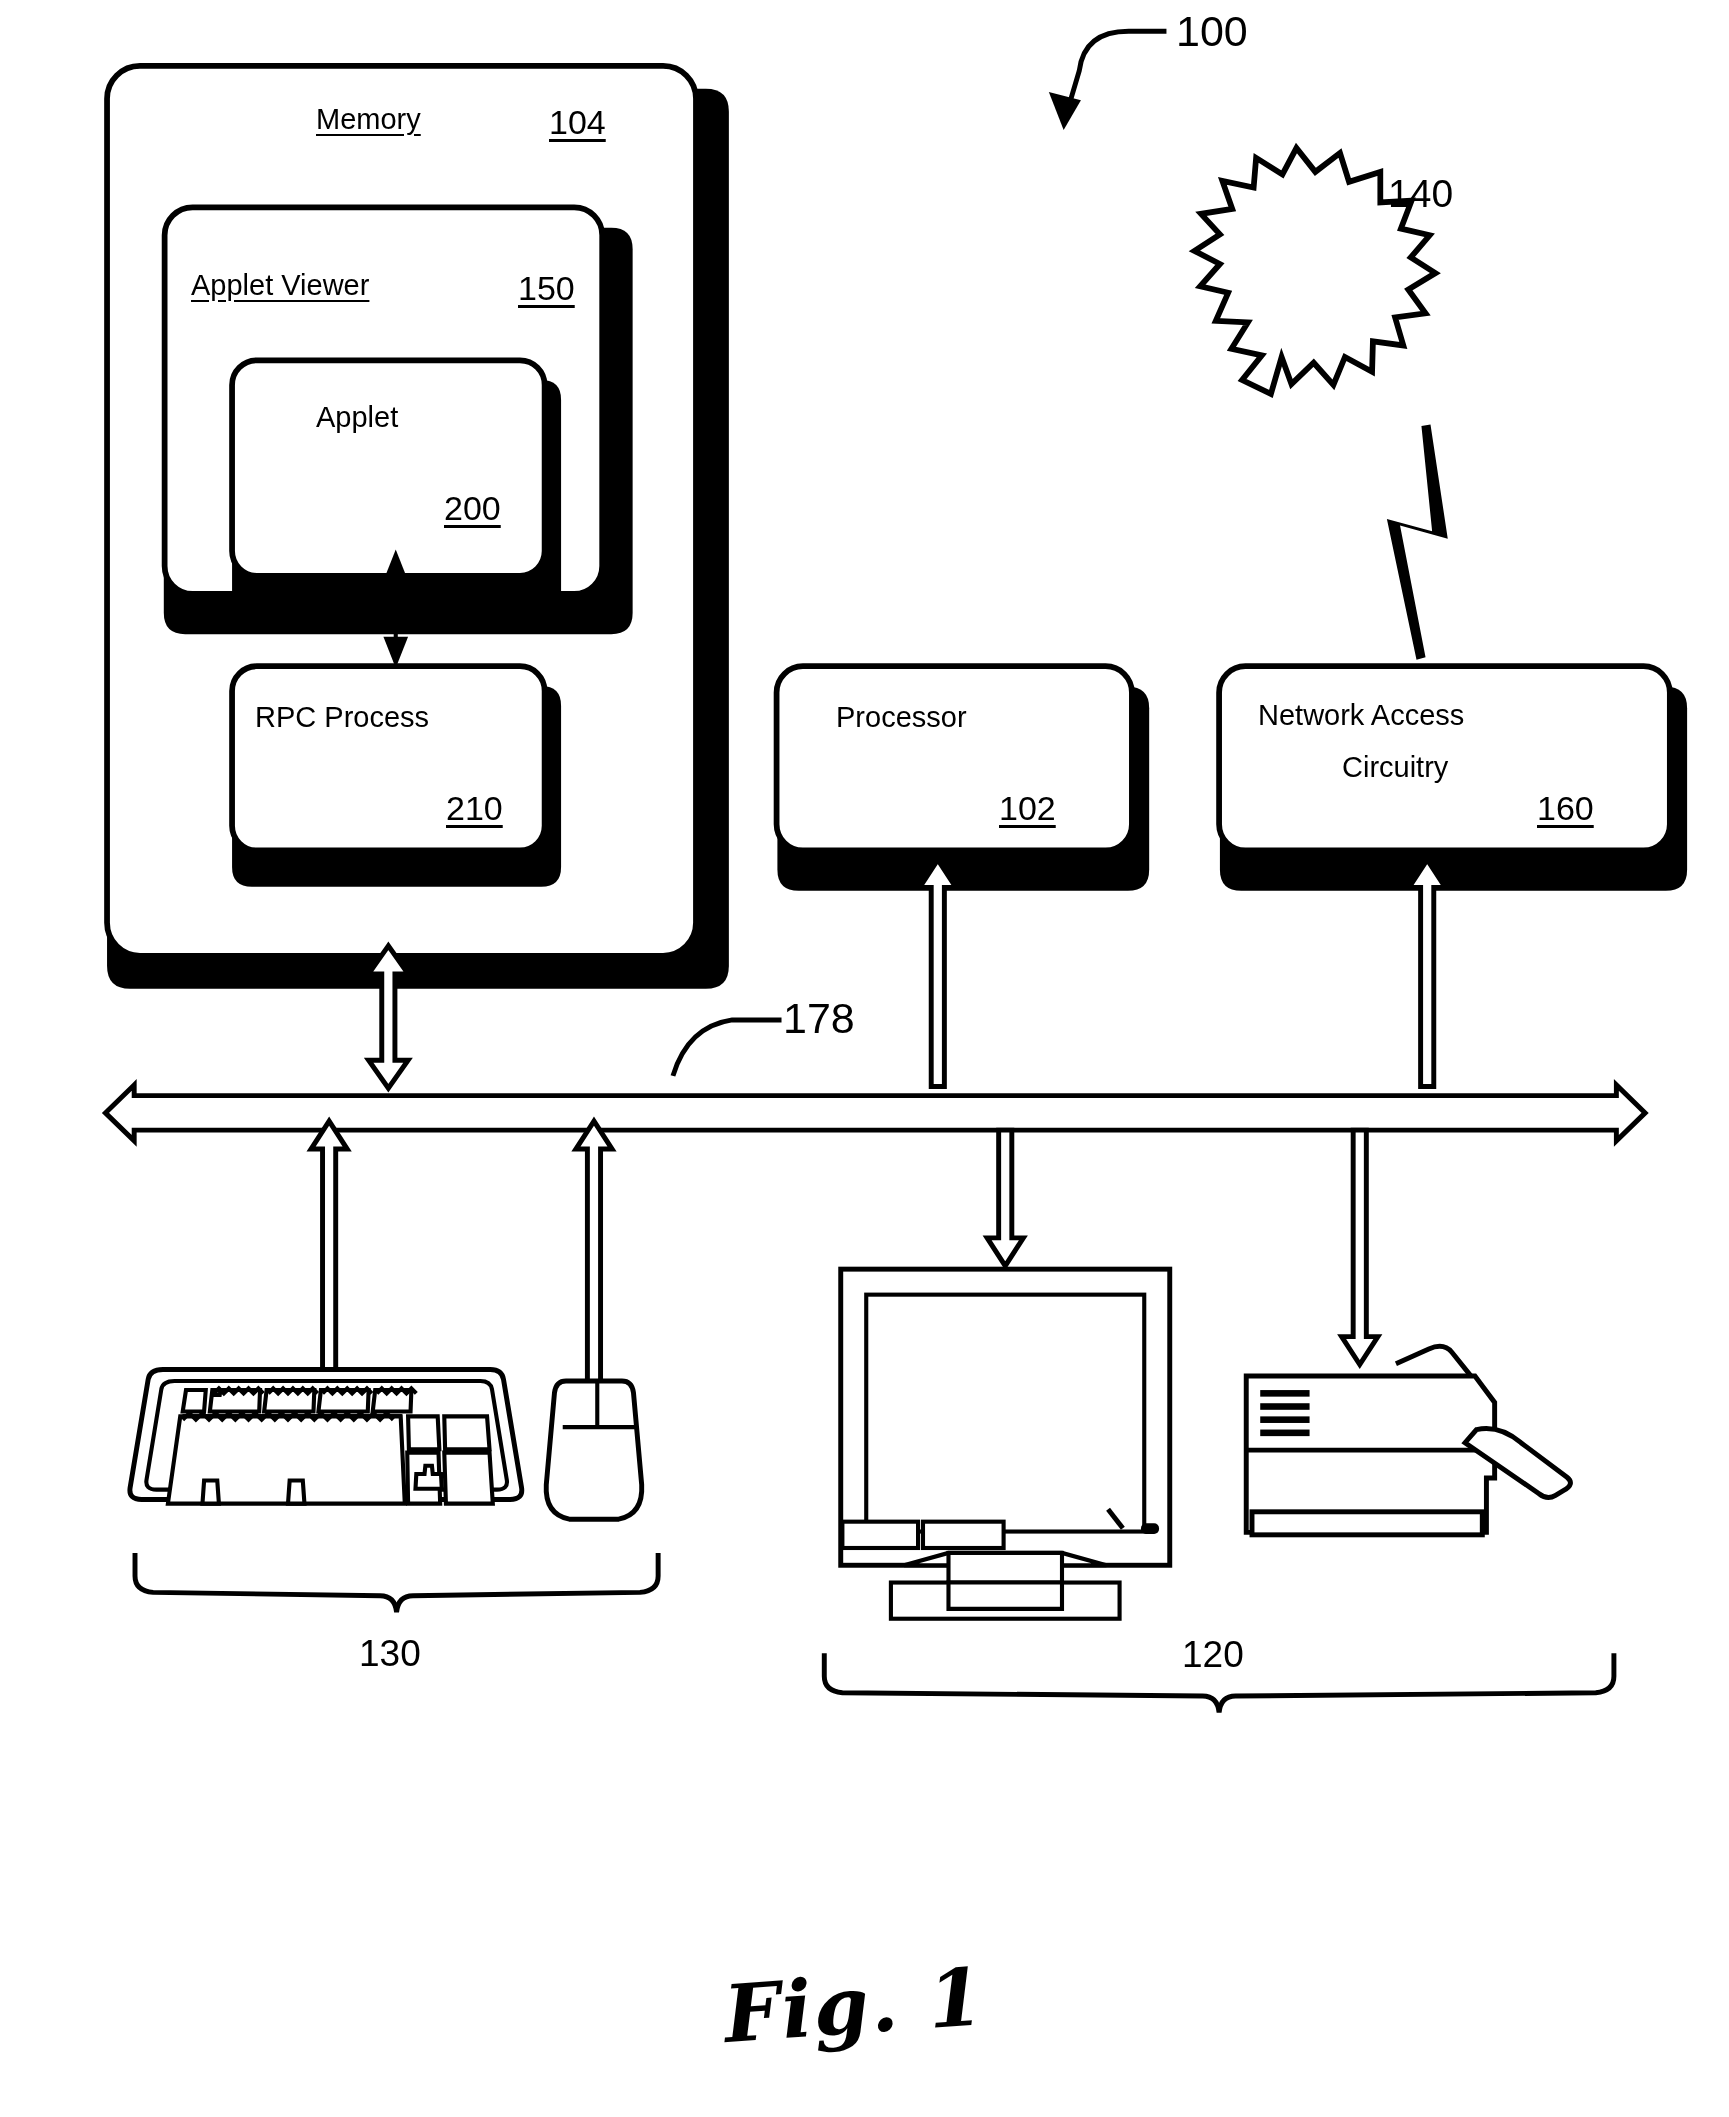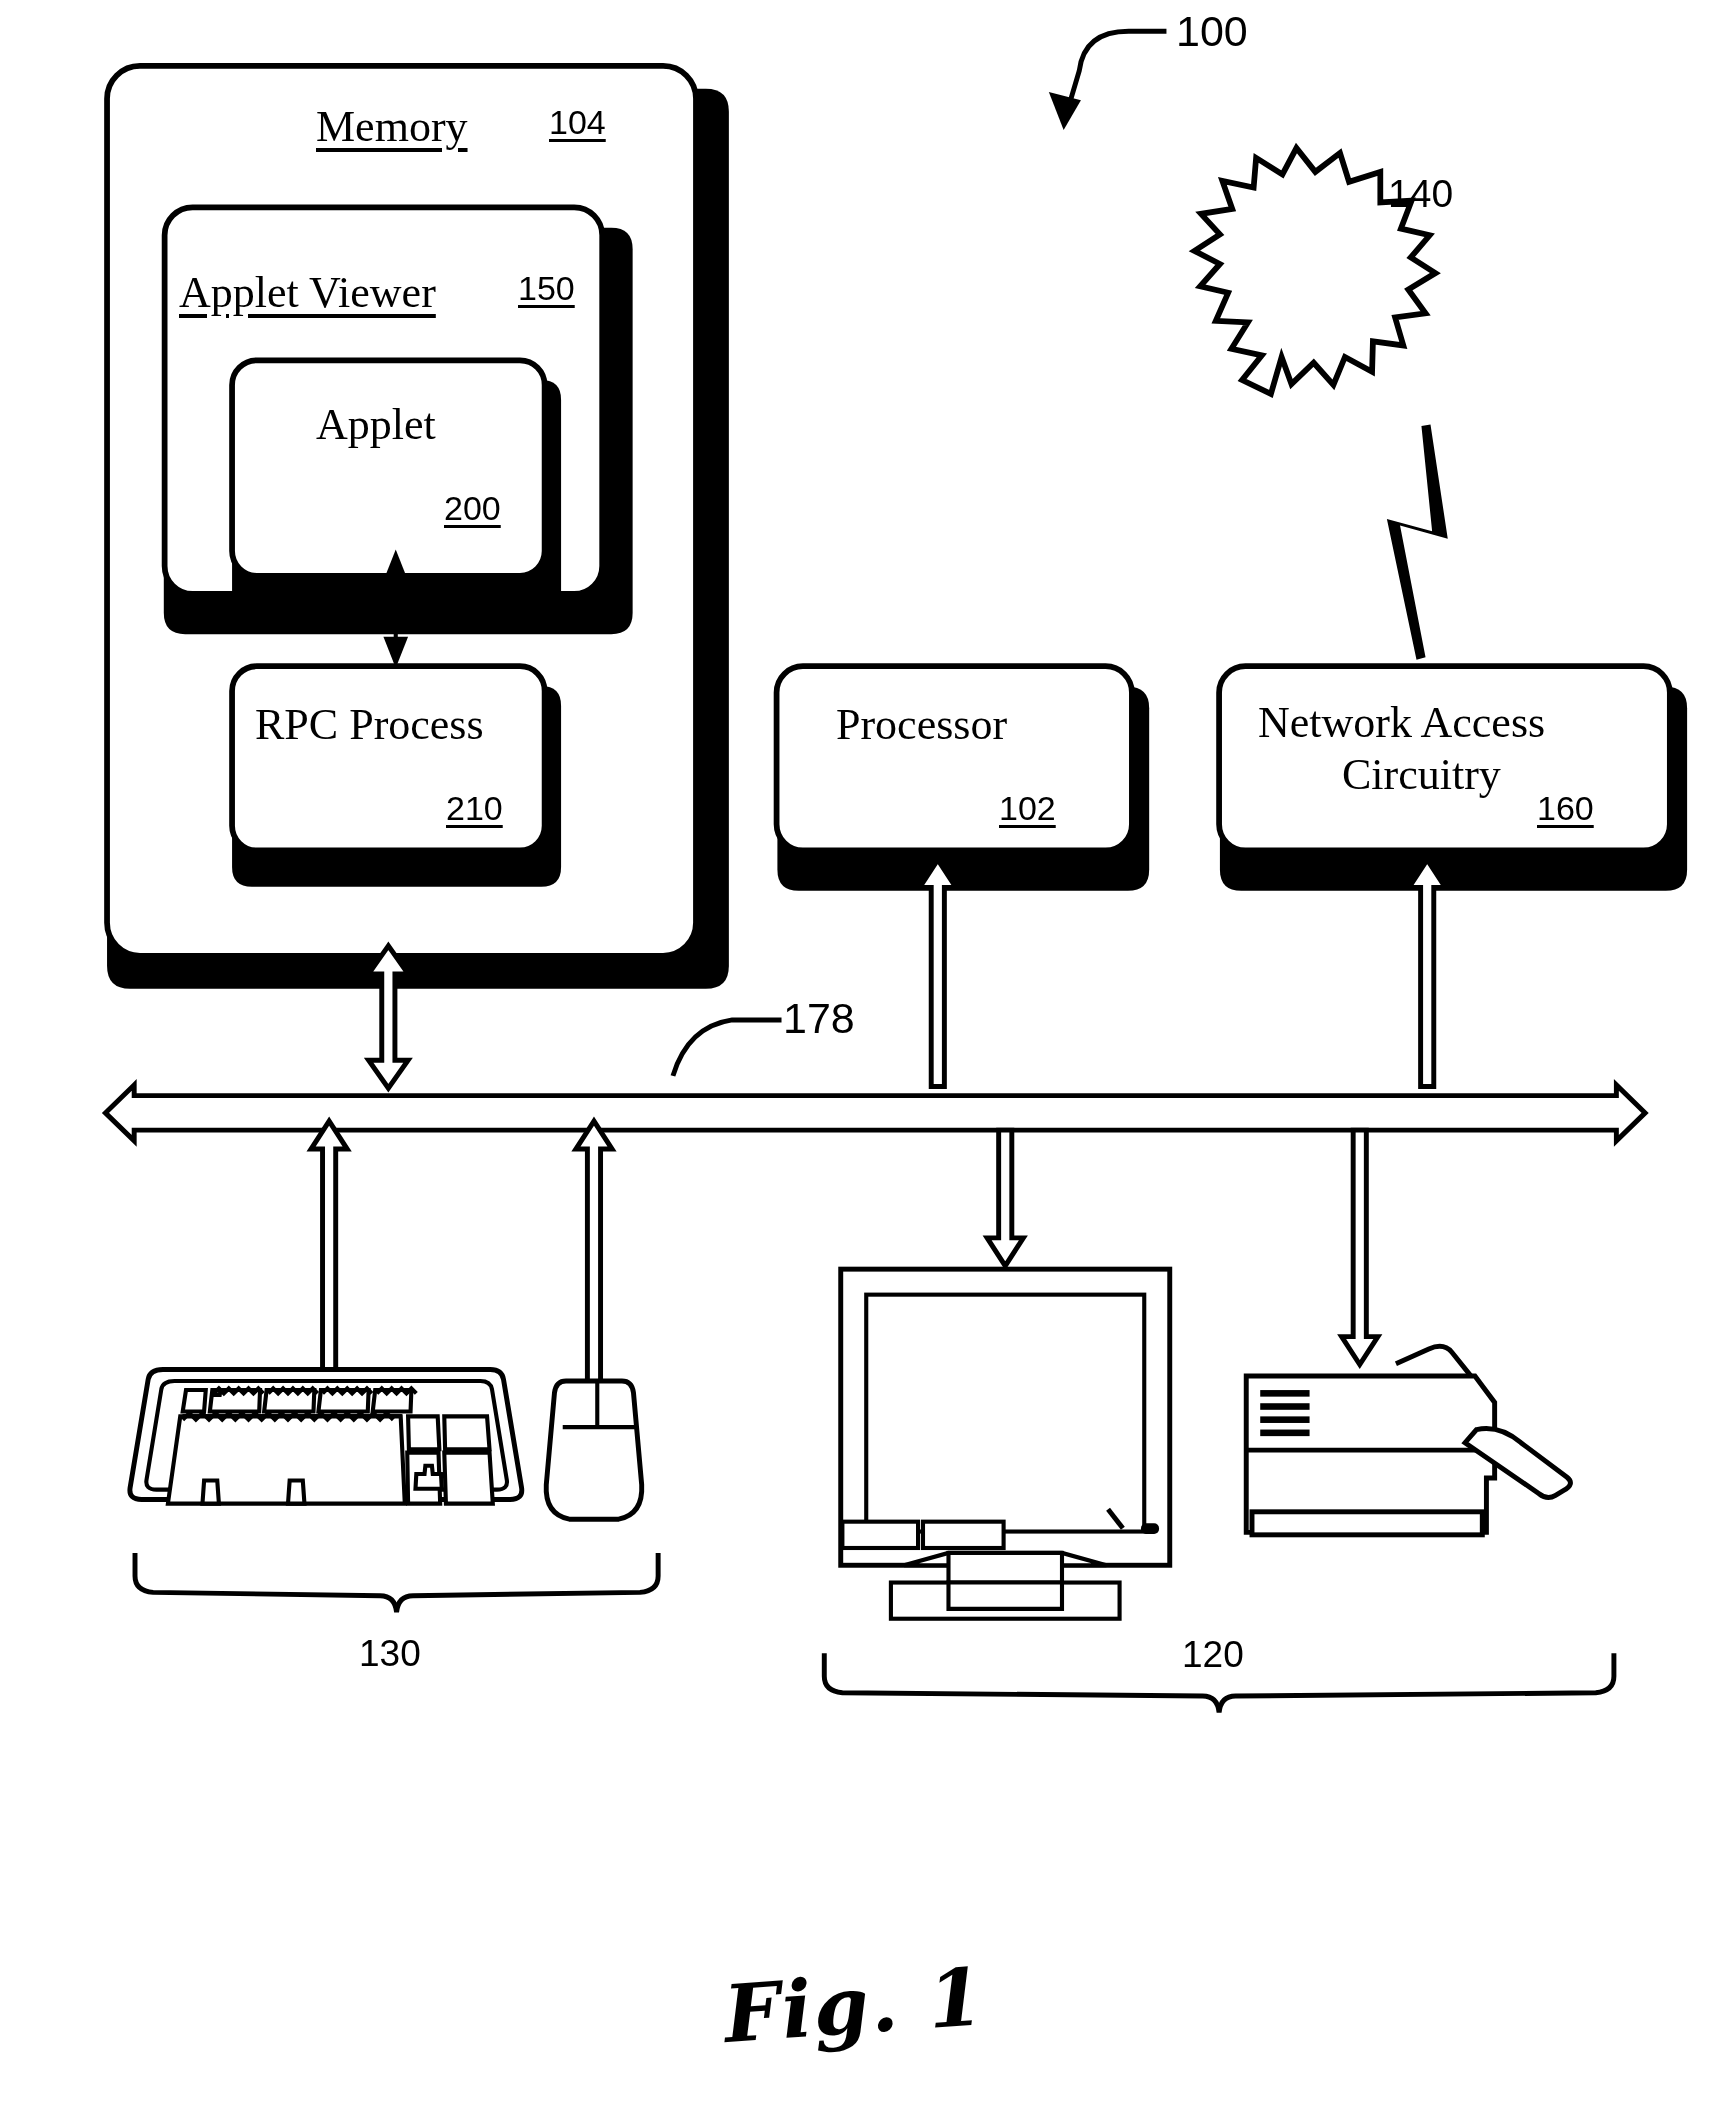--- a/index.html
+++ b/index.html
@@ -28,21 +28,21 @@
   }
   
   .lbl {
     position: absolute;
     white-space: nowrap;
     font-family: "Liberation Sans", sans-serif;
     color: #000;
     line-height: 1;
   }
   .lbl.u { text-decoration: underline; text-underline-offset: 0.16em; }
-  .t-box-title { font-size: 44px; font-family: Liberation Serif, serif; }
+  .t-box-title { font-size: 29px; }
   .t-ref       { font-size: 34px; text-align: right; }
   .t-bracket   { font-size: 37px; }
   .t-callout   { font-size: 43px; }
   .t-star      { font-size: 39px; }
   .figcap {
     position: absolute;
     font-family: "DejaVu Serif", serif;
     font-style: italic;
     font-weight: bold;
     font-size: 79px;
@@ -257,21 +257,21 @@
                           L1940,2058 Q1962,2056 1962,2038
                           L1962,2010"></path>
     </g>
   </svg>
 
   <div class="lbl t-callout" style="left:1176px; top:10px;">100</div>
 
   <div class="lbl t-box-title u" style="left:316px; top:105px;">Memory</div>
   <div class="lbl t-ref u" style="left:549px; top:105px;">104</div>
 
-  <div class="lbl t-box-title u" style="left:179px; top:271px;">Applet Viewer</div>
+  <div class="lbl t-box-title u" style="left:191px; top:271px;">Applet Viewer</div>
   <div class="lbl t-ref u" style="left:518px; top:271px;">150</div>
 
   <div class="lbl t-box-title" style="left:316px; top:403px;">Applet</div>
   <div class="lbl t-ref u" style="left:444px; top:491px;">200</div>
 
   <div class="lbl t-box-title" style="left:255px; top:703px;">RPC Process</div>
   <div class="lbl t-ref u" style="left:446px; top:791px;">210</div>
 
   <div class="lbl t-box-title" style="left:836px; top:703px;">Processor</div>
   <div class="lbl t-ref u" style="left:999px; top:791px;">102</div>

